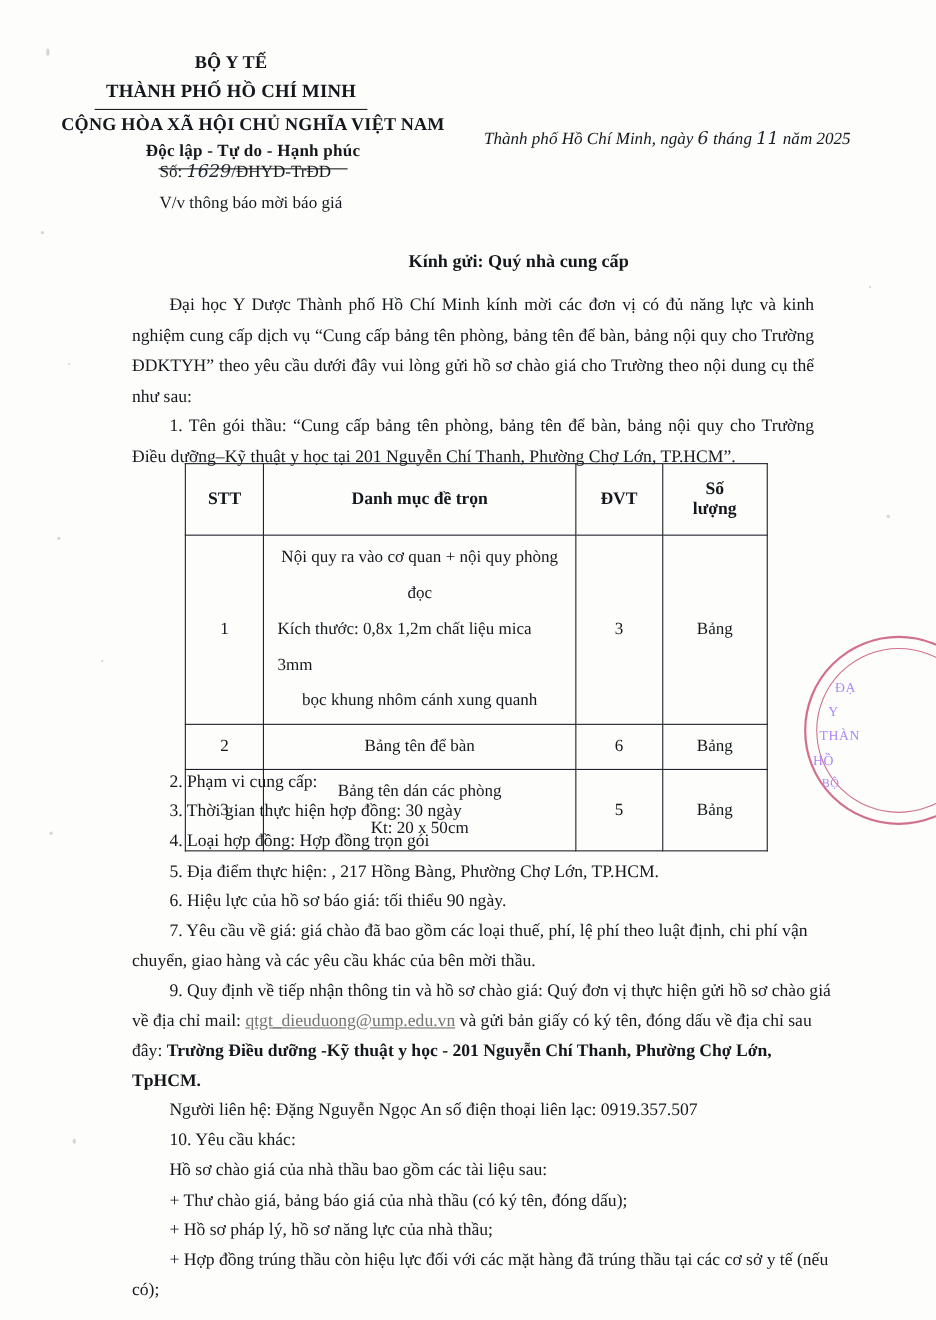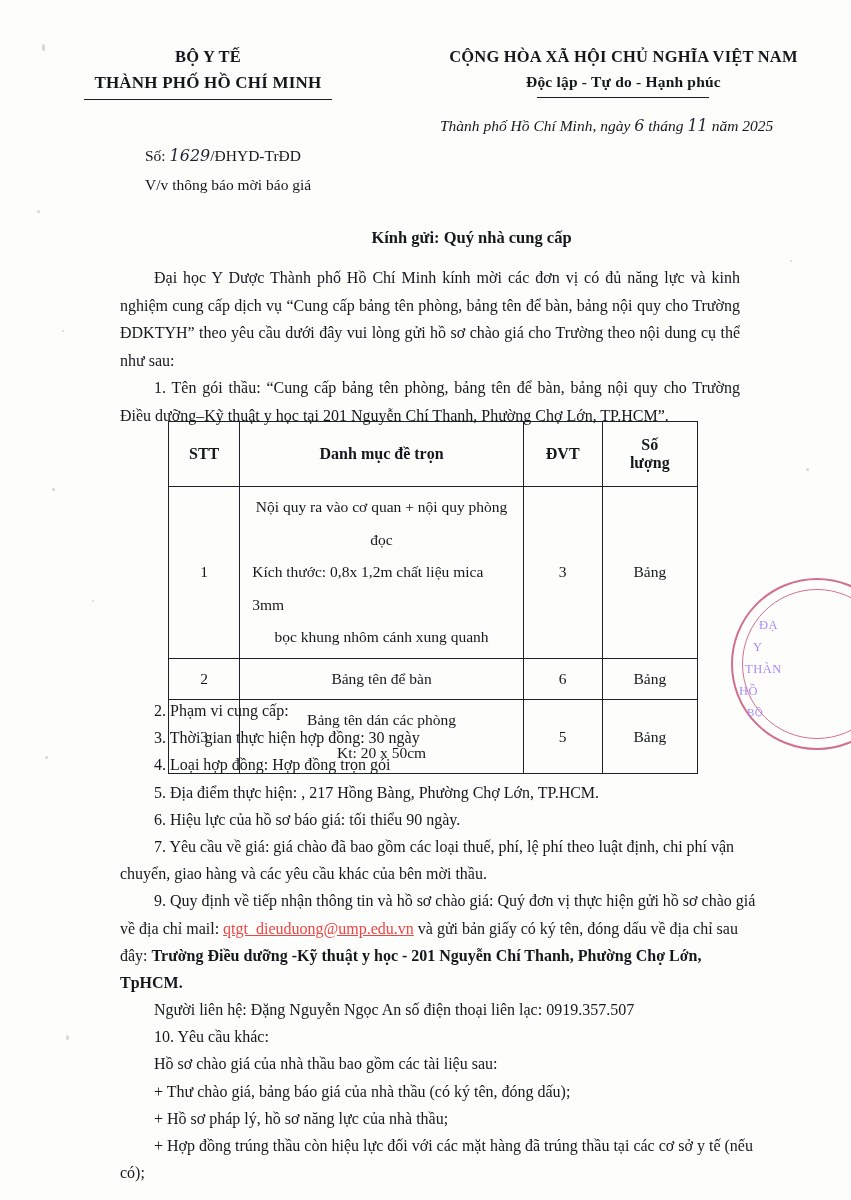--- a/index.html
+++ b/index.html
@@ -29,20 +29,21 @@
     border-radius: 50%;
     opacity: .55;
   }
 
   .header {
     position: absolute;
     top: 44px;
     left: 0;
     width: 851px;
     display: flex;
+    flex-direction: column;
   }
   .hdr-left {
     width: 380px;
     text-align: center;
     padding-left: 20px;
   }
   .hdr-right {
     width: 460px;
     text-align: center;
   }
@@ -153,21 +154,21 @@
     position: absolute;
     top: 697px;
     left: 120px;
     width: 640px;
     font-size: 16px;
     line-height: 1.70;
   }
   .tail p { margin: 0; }
   .tail .indent { text-indent: 34px; }
   .email {
-    color: #ef4444;
+    color: #737373;
     text-decoration: underline;
   }
   .bold { font-weight: bold; }
 
   
   .seal {
     position: absolute;
     right: -52px;
     top: 578px;
     width: 168px;

